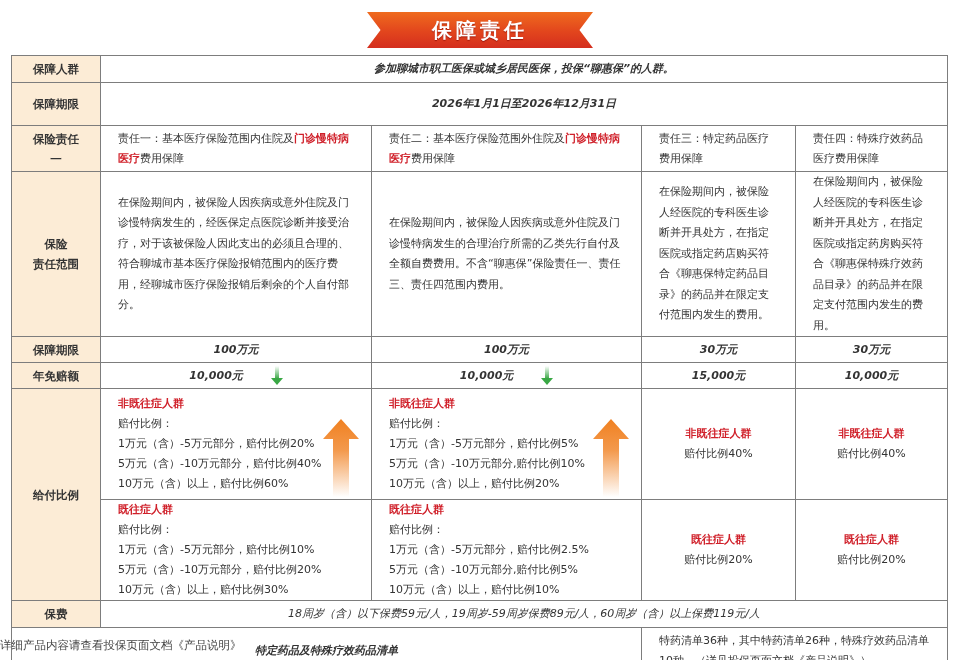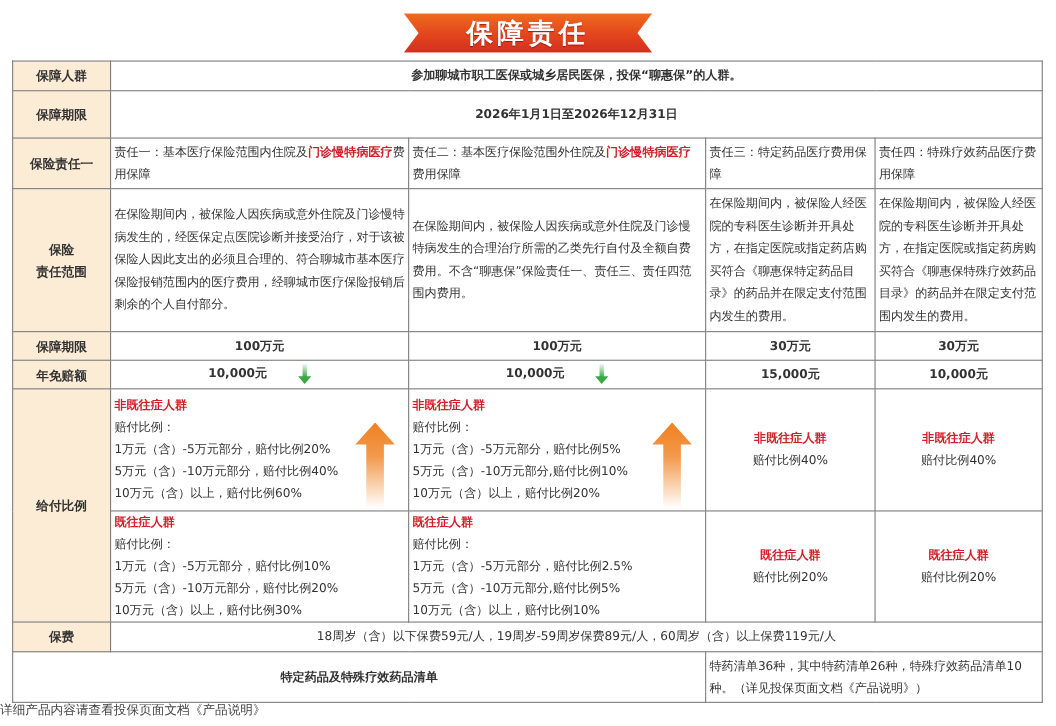--- a/index.html
+++ b/index.html
@@ -6,37 +6,37 @@
   html, body { width: 960px; height: 660px; background: #ffffff; overflow: hidden; }
   body { font-family: "DejaVu Sans", "Liberation Sans", sans-serif; color: #333333; position: relative; }
 
   .banner {
     position: absolute; left: 367px; top: 12px; width: 226px; height: 36px;
     background: linear-gradient(180deg, #ef6b1e 0%, #e2451d 55%, #d42e1e 100%);
     clip-path: polygon(0 0, 100% 0, 94% 50%, 100% 100%, 0 100%, 6% 50%);
     display: flex; align-items: center; justify-content: center;
   }
   .banner span {
-    color: #ffffff; font-size: 24px; font-weight: bold; letter-spacing: 4px;
+    color: #ffffff; font-size: 20px; font-weight: bold; letter-spacing: 4px;
     text-shadow: 0 1px 1px rgba(120,0,0,0.6);
   }
 
   table.main {
     position: absolute; left: 11px; top: 55px; width: 936px;
     border-collapse: collapse; table-layout: fixed;
     font-size: 11px; line-height: 20px;
   }
   table.main td {
-    border: 1px solid #7d7d7d; vertical-align: middle; padding: 0 3px;
+    border: 1px solid #7d7d7d; vertical-align: middle; padding: 0 17px;
   }
   td.label {
     background: #fcecd6; text-align: center; font-weight: bold; color: #333;
     font-size: 11.5px;
   }
-  td.center { text-align: center; }
+  td.center { text-align: center; font-style: italic; }
   td.bold { font-weight: bold; }
   .red { color: #d0202a; font-weight: bold; }
   .item-text { line-height: 20px; }
   .scope-text { line-height: 20.5px; }
   .ratio-cell { position: relative; padding-top: 4px; padding-bottom: 4px; vertical-align: top; }
   .ratio-cell .line { display: block; }
   .ratio-cell .head { color: #d0202a; font-weight: bold; }
   .ratio-center { text-align: center; }
   .ratio-center .head { color: #d0202a; font-weight: bold; display: block; }
 

